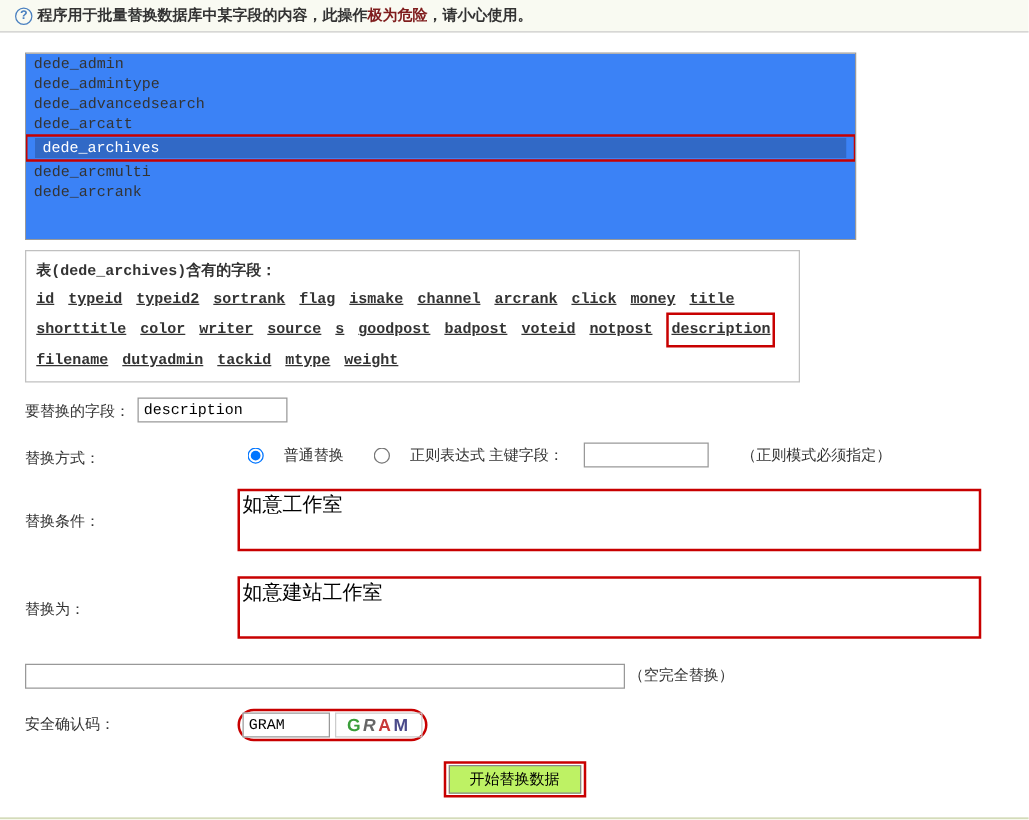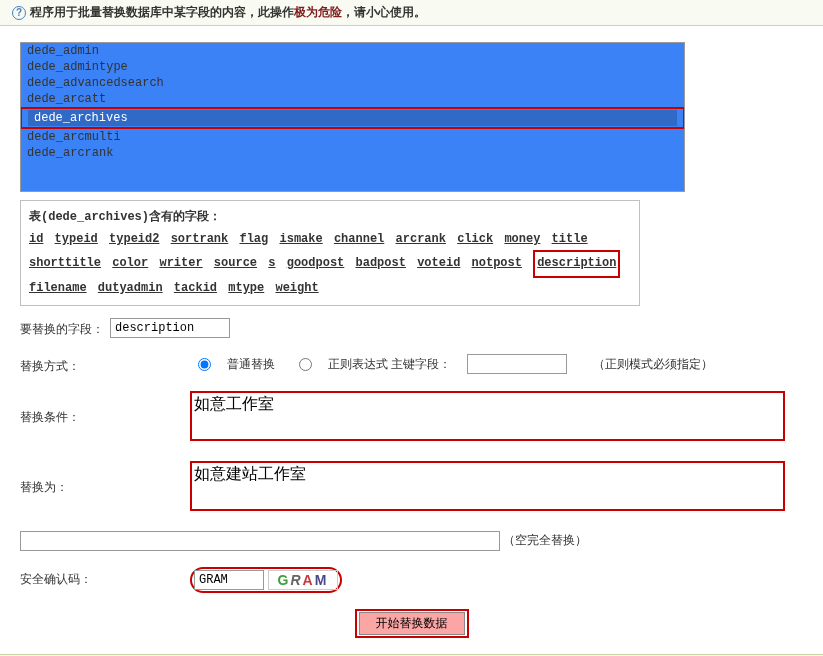--- a/index.html
+++ b/index.html
@@ -133,21 +133,21 @@
     .captcha-img .cg { color: #3a9e3a; }
     .captcha-img .cr { color: #666; font-style: italic; }
     .captcha-img .ca { color: #c83a3a; }
     .captcha-img .cm { color: #4a4a8a; }
     .red-border { border: 2px solid #c80000 !important; padding: 1px 2px; }
     .submit-row {
       text-align: center;
       padding: 8px 0;
     }
     .submit-btn {
-      background: #fca5a5;
+      background: #bef264;
       border: 1px solid #888;
       padding: 2px 16px;
       font-family: "SimSun", serif;
       font-size: 12px;
       cursor: pointer;
     }
     .result-bar {
       background: #f6f8ed;
       border-top: 1px solid #c9d2a9;
       border-bottom: 1px solid #c9d2a9;

